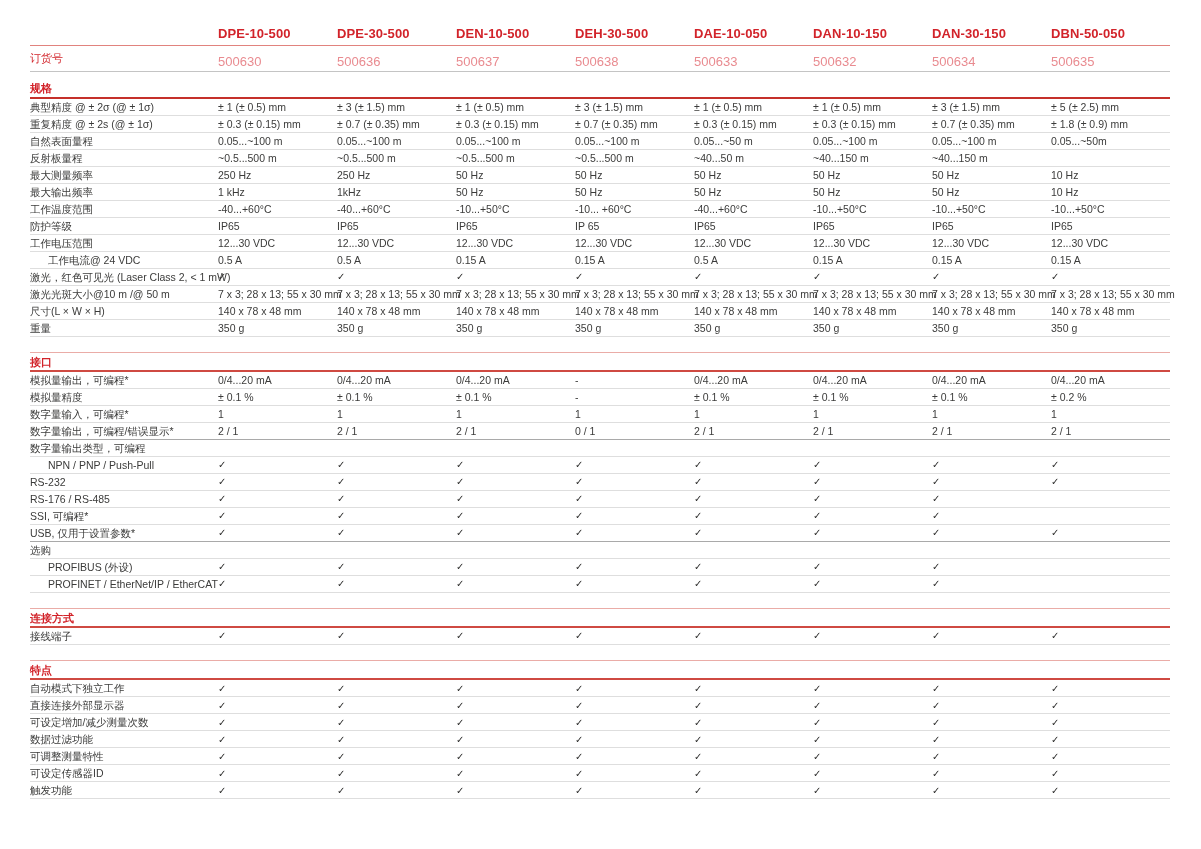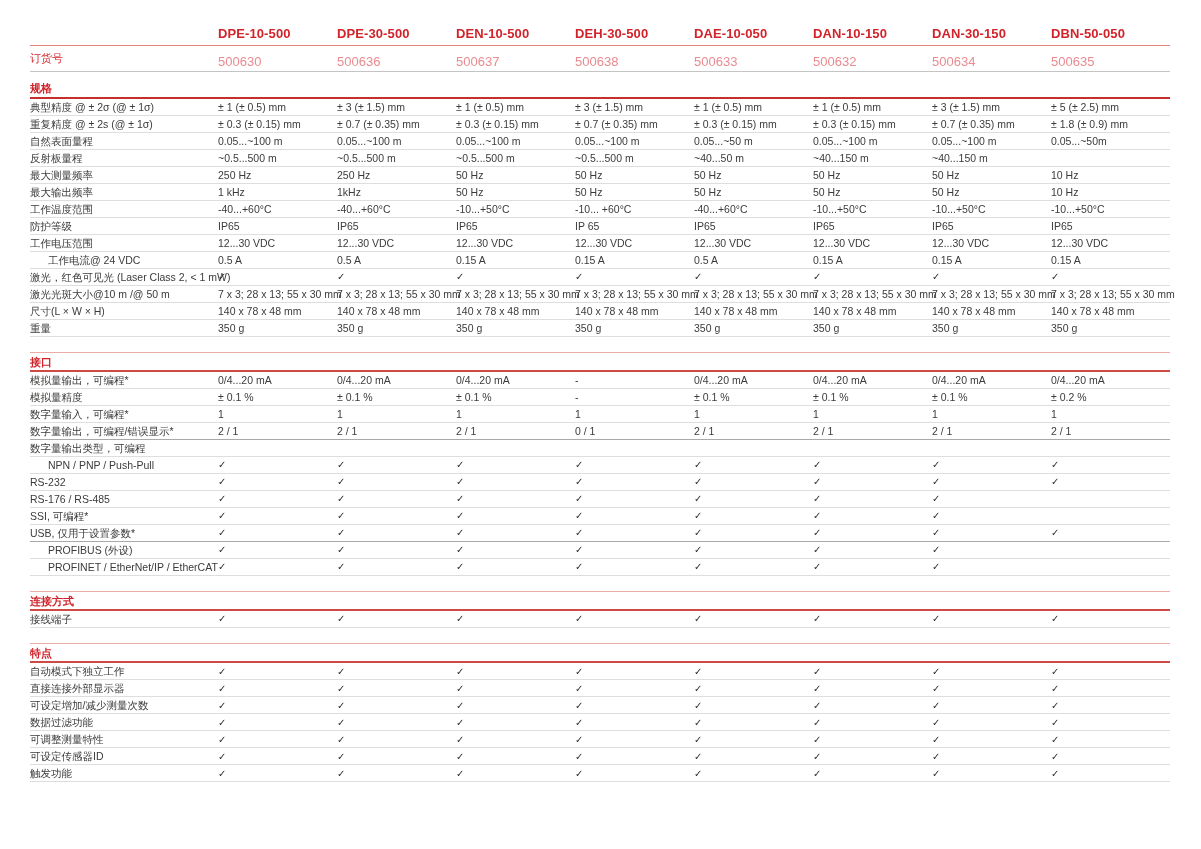--- a/index.html
+++ b/index.html
@@ -331,20 +331,31 @@
         <div class="cell check">✓</div>
         <div class="cell check">✓</div>
         <div class="cell check">✓</div>
         <div class="cell check">✓</div>
         <div class="cell check">✓</div>
         <div class="cell check">✓</div>
         <div class="cell check">✓</div>
         <div class="cell check">✓</div>
       </div>
       <div class="row">
+        <div class="cell label">选购</div>
+        <div class="cell value"></div>
+        <div class="cell value"></div>
+        <div class="cell value"></div>
+        <div class="cell value"></div>
+        <div class="cell value"></div>
+        <div class="cell value"></div>
+        <div class="cell value"></div>
+        <div class="cell value"></div>
+      </div>
+      <div class="row">
         <div class="cell label indent">PROFIBUS (外设)</div>
         <div class="cell check">✓</div>
         <div class="cell check">✓</div>
         <div class="cell check">✓</div>
         <div class="cell check">✓</div>
         <div class="cell check">✓</div>
         <div class="cell check">✓</div>
         <div class="cell check">✓</div>
         <div class="cell value"></div>
       </div>

